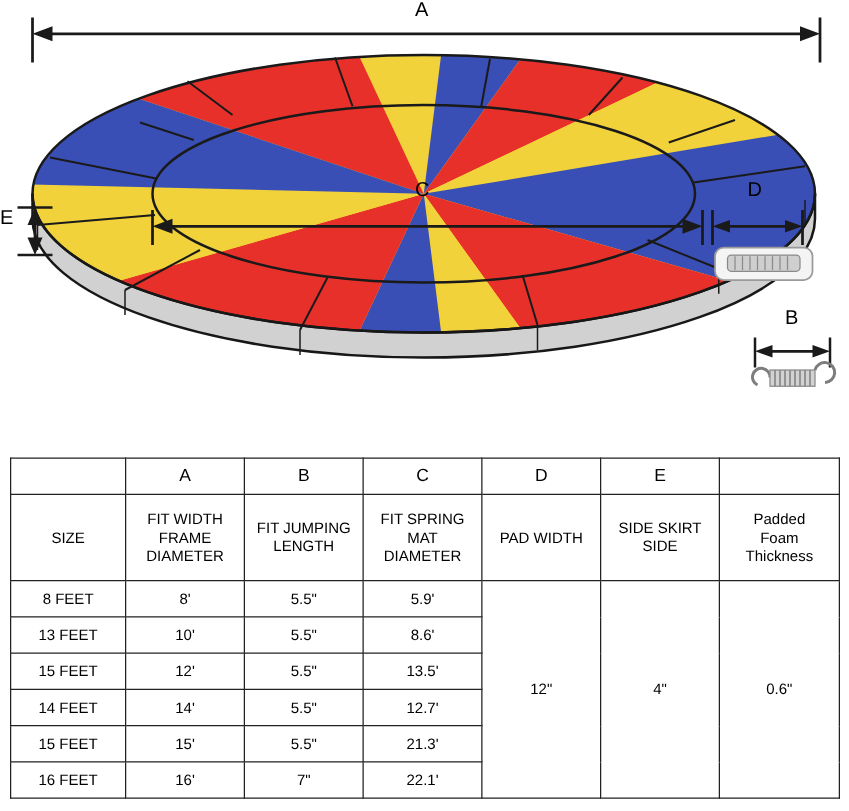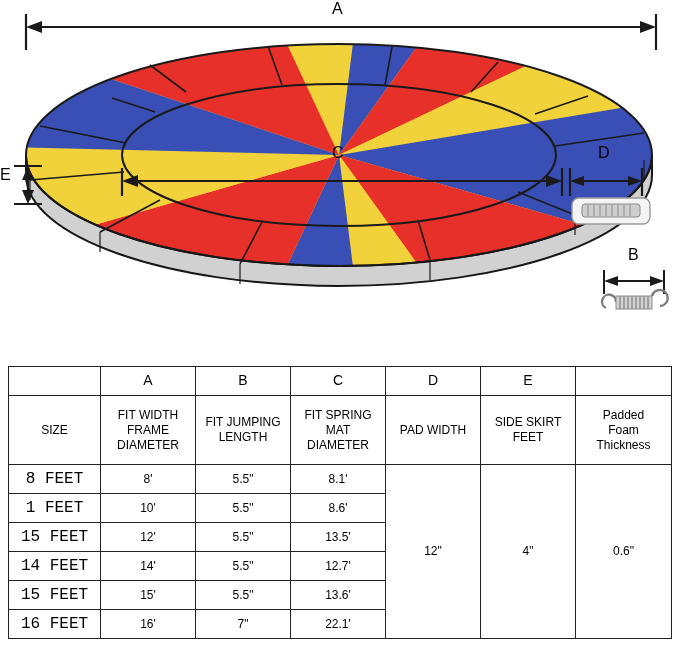--- a/index.html
+++ b/index.html
@@ -49,22 +49,21 @@
   }
   table.spec td.hdr-letter {
     font-size: 14px;
     height: 22px;
   }
   table.spec td.head {
     font-size: 12px;
     height: 62px;
   }
   table.spec td.rowlabel {
-    font-size: 16px;
-    font-family: Liberation Mono, monospace;
+    font-size: 12px;
   }
   .col0 { width: 92px; }
   .col1 { width: 95px; }
   .col2 { width: 95px; }
   .col3 { width: 95px; }
   .col4 { width: 95px; }
   .col5 { width: 95px; }
   .col6 { width: 96px; }
   .lbl {
     position: absolute;
@@ -270,61 +269,61 @@
           <td class="head">
             <div>FIT SPRING</div>
             <div>MAT</div>
             <div>DIAMETER</div>
           </td>
           <td class="head">
             <div>PAD WIDTH</div>
           </td>
           <td class="head">
             <div>SIDE SKIRT</div>
-            <div>FEET</div>
+            <div>SIDE</div>
           </td>
           <td class="head">
             <div>Padded</div>
             <div>Foam</div>
             <div>Thickness</div>
           </td>
         </tr>
 
         <tr>
           <td class="rowlabel">8 FEET</td>
           <td>8'</td>
           <td>5.5"</td>
-          <td>8.1'</td>
+          <td>5.9'</td>
           <td rowspan="6">12"</td>
           <td rowspan="6">4"</td>
           <td rowspan="6">0.6"</td>
         </tr>
         <tr>
-          <td class="rowlabel">1 FEET</td>
+          <td class="rowlabel">13 FEET</td>
           <td>10'</td>
           <td>5.5"</td>
           <td>8.6'</td>
         </tr>
         <tr>
           <td class="rowlabel">15 FEET</td>
           <td>12'</td>
           <td>5.5"</td>
           <td>13.5'</td>
         </tr>
         <tr>
           <td class="rowlabel">14 FEET</td>
           <td>14'</td>
           <td>5.5"</td>
           <td>12.7'</td>
         </tr>
         <tr>
           <td class="rowlabel">15 FEET</td>
           <td>15'</td>
           <td>5.5"</td>
-          <td>13.6'</td>
+          <td>21.3'</td>
         </tr>
         <tr>
           <td class="rowlabel">16 FEET</td>
           <td>16'</td>
           <td>7"</td>
           <td>22.1'</td>
         </tr>
       </tbody>
     </table>
   </div>

